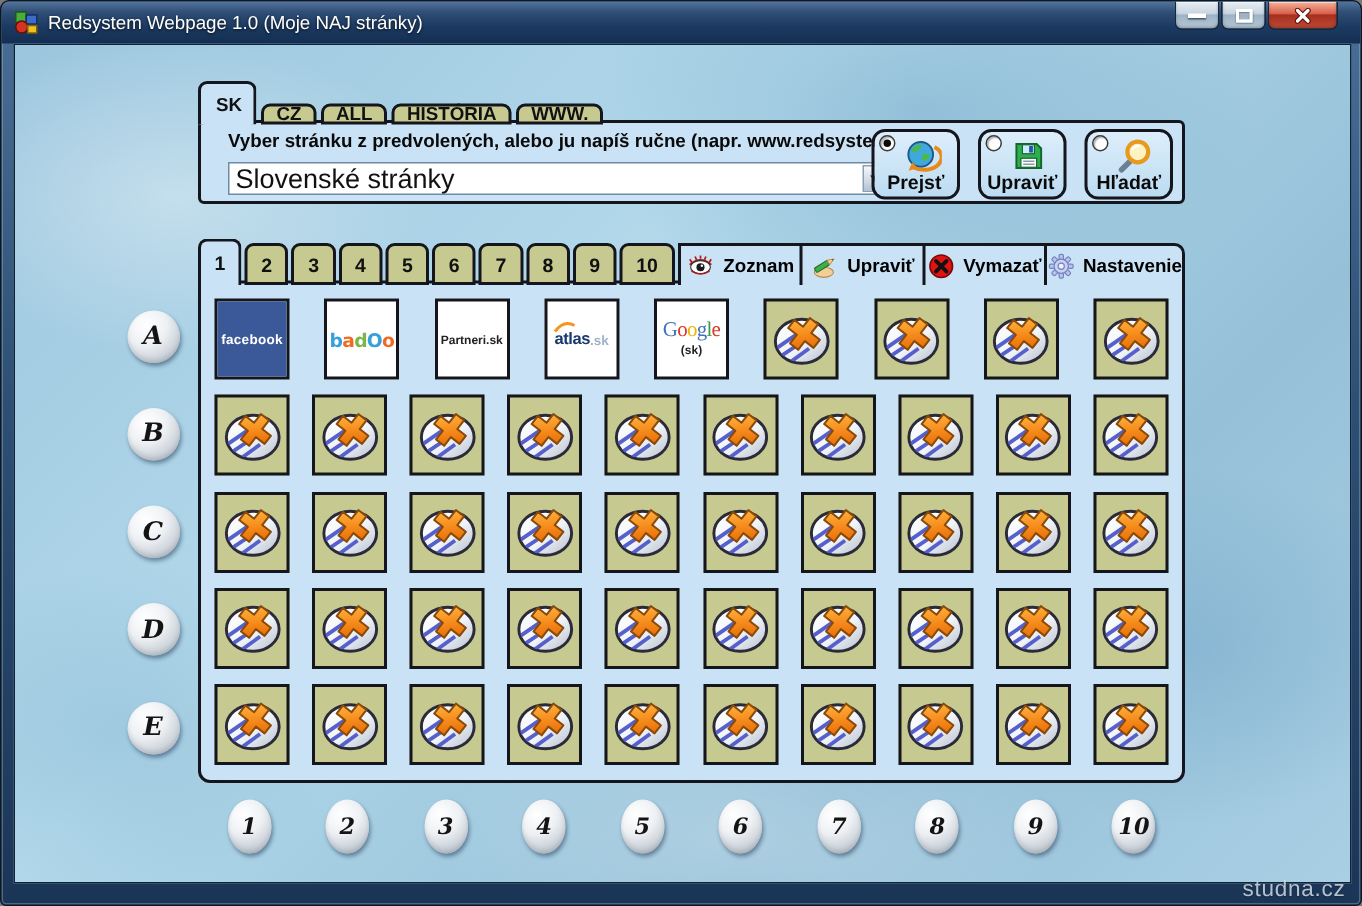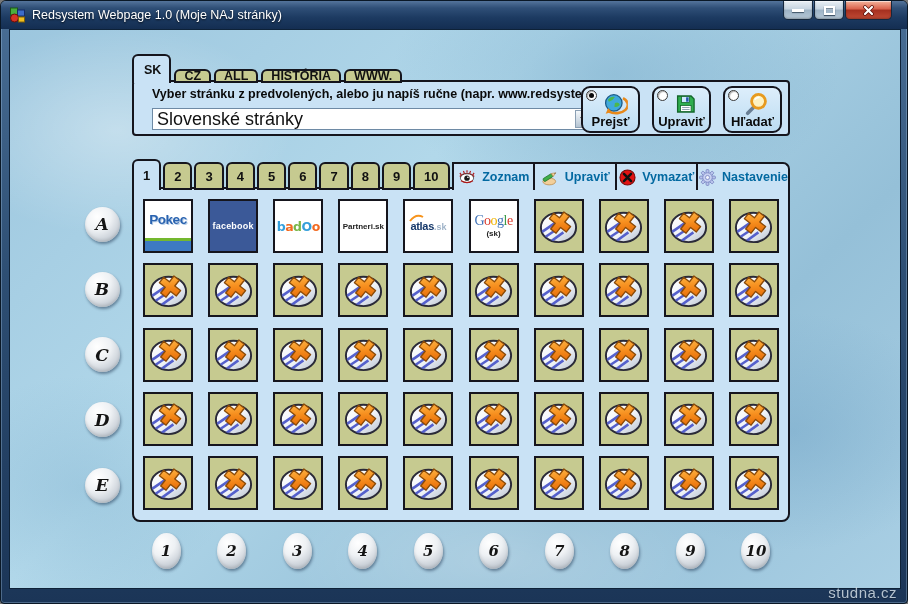--- a/index.html
+++ b/index.html
@@ -58,21 +58,21 @@
   .page-tab { height: 28px; font-size: 13px; padding: 0 9px; margin-right: 2px; }
   .cat-tab.active { height: 29px; border-bottom: none; background: #c9e2f5; padding-left: 10px; }
   .page-tab.active { height: 31px; border-bottom: none; background: #c9e2f5; }
   .page-tabs { display: flex; align-items: flex-end; }
   .tools {
     flex: 1; display: flex; align-items: stretch; height: 28px;
     background: #c9e2f5; border: 2px solid #15151d; border-bottom: none;
     border-radius: 0 7px 0 0;
   }
   .tool { flex: 1; display: flex; align-items: center; justify-content: center; gap: 5px;
-    font-weight: bold; font-size: 12.5px; color: #0369a1; cursor: pointer; }
+    font-weight: bold; font-size: 12.5px; color: #000000; cursor: pointer; }
   .tool + .tool { border-left: 2px solid #15151d; }
   .tool svg { flex: 0 0 auto; }
 
   
   .url-panel {
     position: absolute; left: 122px; top: 50px; width: 658px; height: 56px;
     background: #c9e2f5; border: 2px solid #15151d; border-radius: 4px; z-index: 1;
   }
   .url-label { position: absolute; left: 18px; top: 5px; font-weight: bold; font-size: 12.5px; color: #0a0a0a; }
   .combo {
@@ -316,29 +316,20 @@
             </g>
           </svg>
           <span>Nastavenie</span>
         </div>
       </div>
     </div>
 
     <div class="grid-body">
         <div class="grid-row">
           <div class="cell site">
-            <div class="logo-pokec">
-              <div class="txt" style="color: rgb(42, 99, 176);">Pokec</div>
-              <div class="pokec-band">
-                <div class="g" style="background: rgb(116, 184, 46);"></div>
-                <div class="b" style="background: rgb(61, 122, 194);"></div>
-              </div>
-            </div>
-          </div>
-          <div class="cell site">
             <div class="logo-fb" style="background: rgb(59, 89, 152);">
               <span class="txt" style="color: rgb(255, 255, 255);">facebook</span>
             </div>
           </div>
           <div class="cell site">
             <div class="logo-badoo"><span style="color: rgb(54, 160, 220);">b</span><span style="color: rgb(242, 106, 33);">a</span><span style="color: rgb(122, 182, 72);">d</span><span style="color: rgb(54, 160, 220);">O</span><span style="color: rgb(242, 106, 33);">o</span></div>
           </div>
           <div class="cell site">
             <div class="logo-partneri" style="color: rgb(34, 34, 34);">Partneri.sk</div>
           </div>

